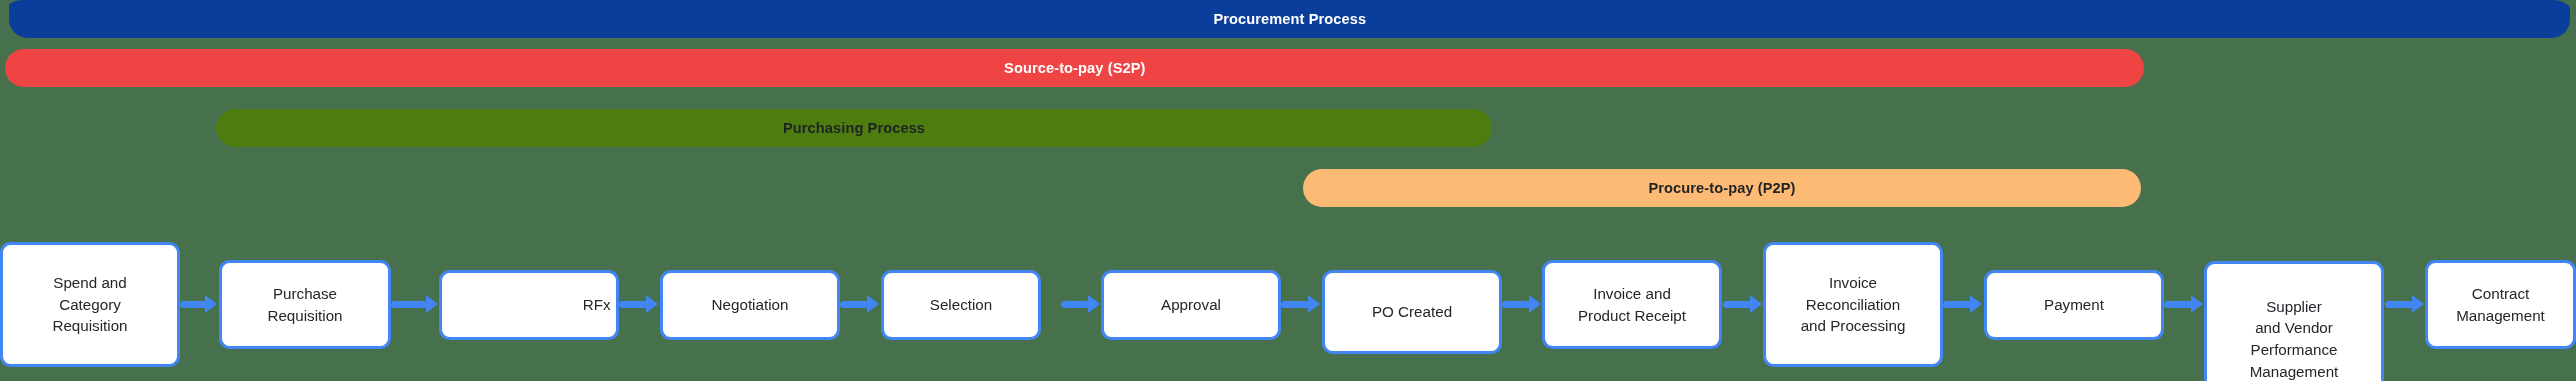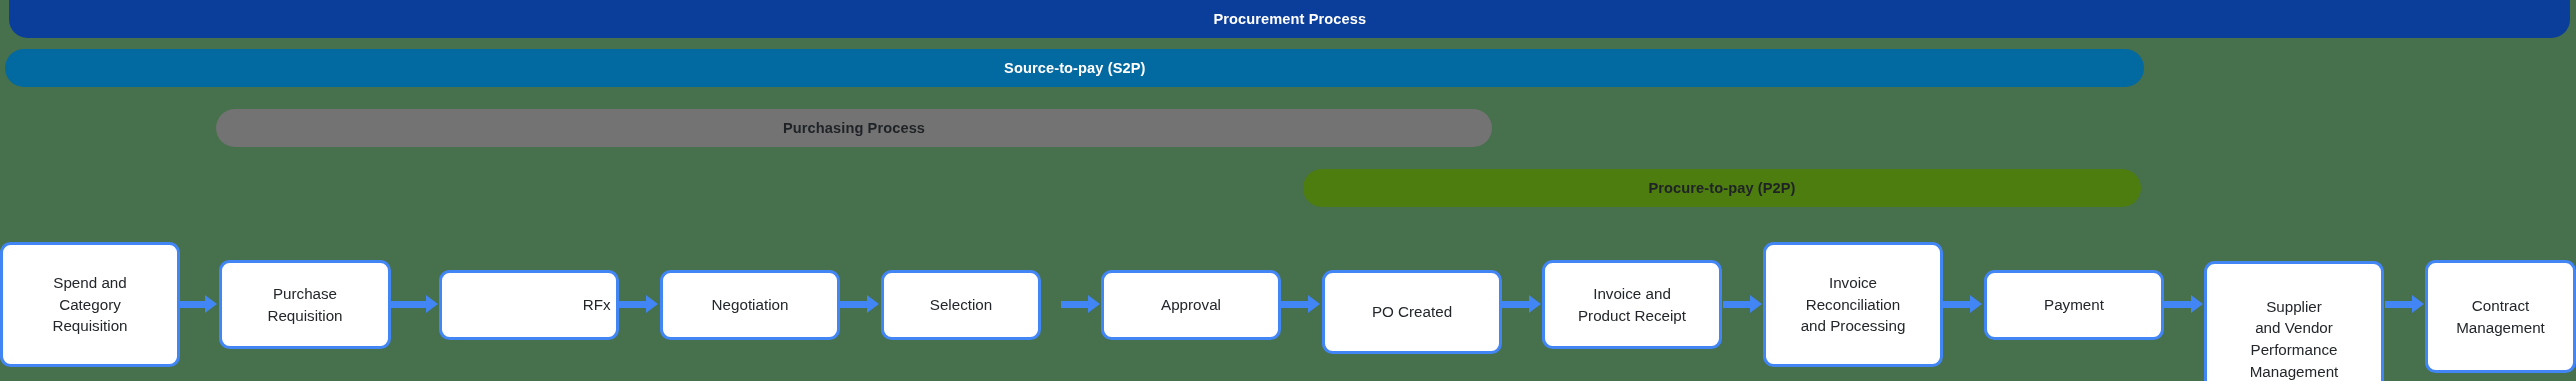--- a/index.html
+++ b/index.html
@@ -1,15 +1,15 @@
 <!DOCTYPE html>
 <html style="font-size:10.6px"><head>
 <meta charset="utf-8">
 <style>
-  * { box-sizing: border-box; margin: 0; padding: 0; }
+  * { box-sizing: border-box; margin: 0; padding: 0; border-radius: 22px; }
 
   html, body {
     width: 2576px;
     height: 382px;
     overflow: hidden;
   }
 
   body {
     background: #47704d;
     font-family: "Liberation Sans", sans-serif;
@@ -49,45 +49,45 @@
   .bar-procurement .phase-label {
     color: #ffffff;
     font-size: 14.6px;
   }
 
   .bar-s2p {
     left: 5.3px;
     top: 49px;
     width: 2139px;
     height: 38px;
-    background: #0369a1;
+    background: #ef4444;
   }
   .bar-s2p .phase-label {
     color: #ffffff;
     font-size: 14.6px;
   }
 
   .bar-purchasing {
     left: 216px;
     top: 109px;
     width: 1276px;
     height: 38px;
-    background: #737373;
+    background: #4d7c0f;
   }
   .bar-purchasing .phase-label {
     color: #1f2326;
     font-size: 14.6px;
   }
 
   .bar-p2p {
     left: 1303px;
     top: 169px;
     width: 838px;
     height: 38px;
-    background: #4d7c0f;
+    background: #fdba74;
   }
   .bar-p2p .phase-label {
     color: #1f2326;
     font-size: 14.6px;
   }
 
   
   .step-box {
     position: absolute;
     background: #ffffff;
@@ -193,21 +193,21 @@
     <span class="step-label">Payment</span>
   </div>
 
   <div class="step-box" style="left:2204px; top:225px; width:180px; height:156px;margin-top:36px;">
     <span class="step-label">Supplier
 and Vendor
 Performance
 Management</span>
   </div>
 
-  <div class="step-box" style="left:2425px; top:260px; width:151px; height:113px;">
+  <div class="step-box" style="left:2425px; top:260px; width:151px; height:89px;">
     <span class="step-label">Contract
 Management</span>
   </div>
 
   <div class="arrow" style="left:180px; top:301px; width:26.5px;"></div>
   <div class="arrow" style="left:391px; top:301px; width:36px;"></div>
   <div class="arrow" style="left:619px; top:301px; width:28.5px;"></div>
   <div class="arrow" style="left:840px; top:301px; width:28.5px;"></div>
   <div class="arrow" style="left:1061px; top:301px; width:28.5px;"></div>
   <div class="arrow" style="left:1281px; top:301px; width:28.5px;"></div>

